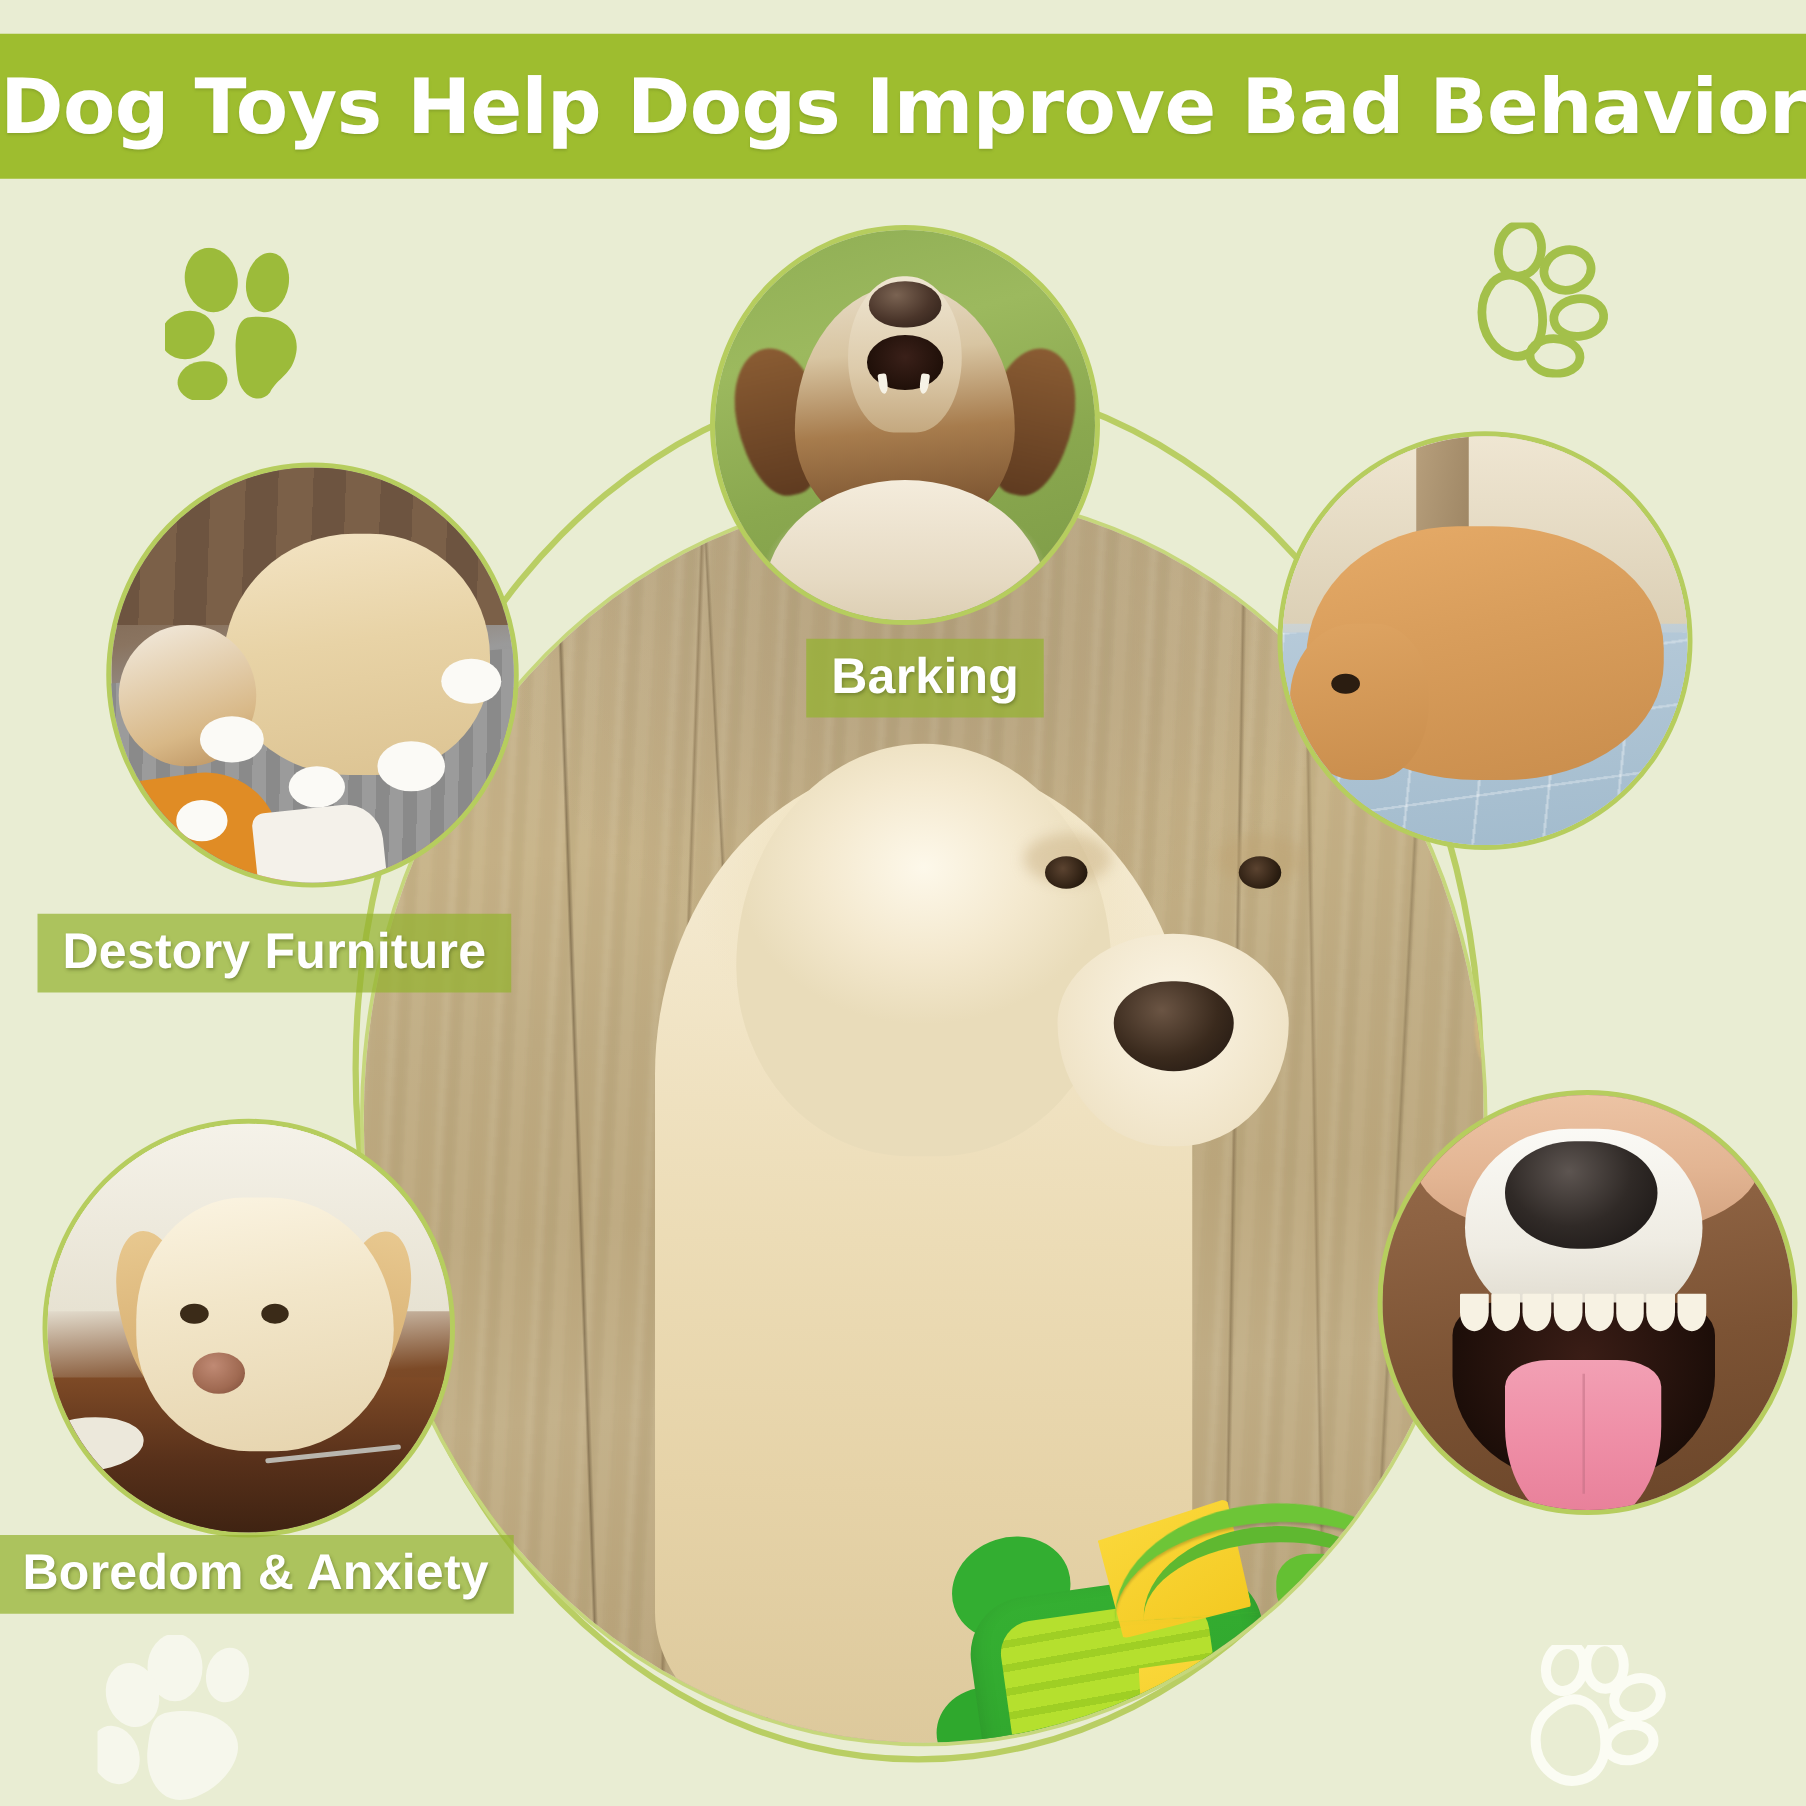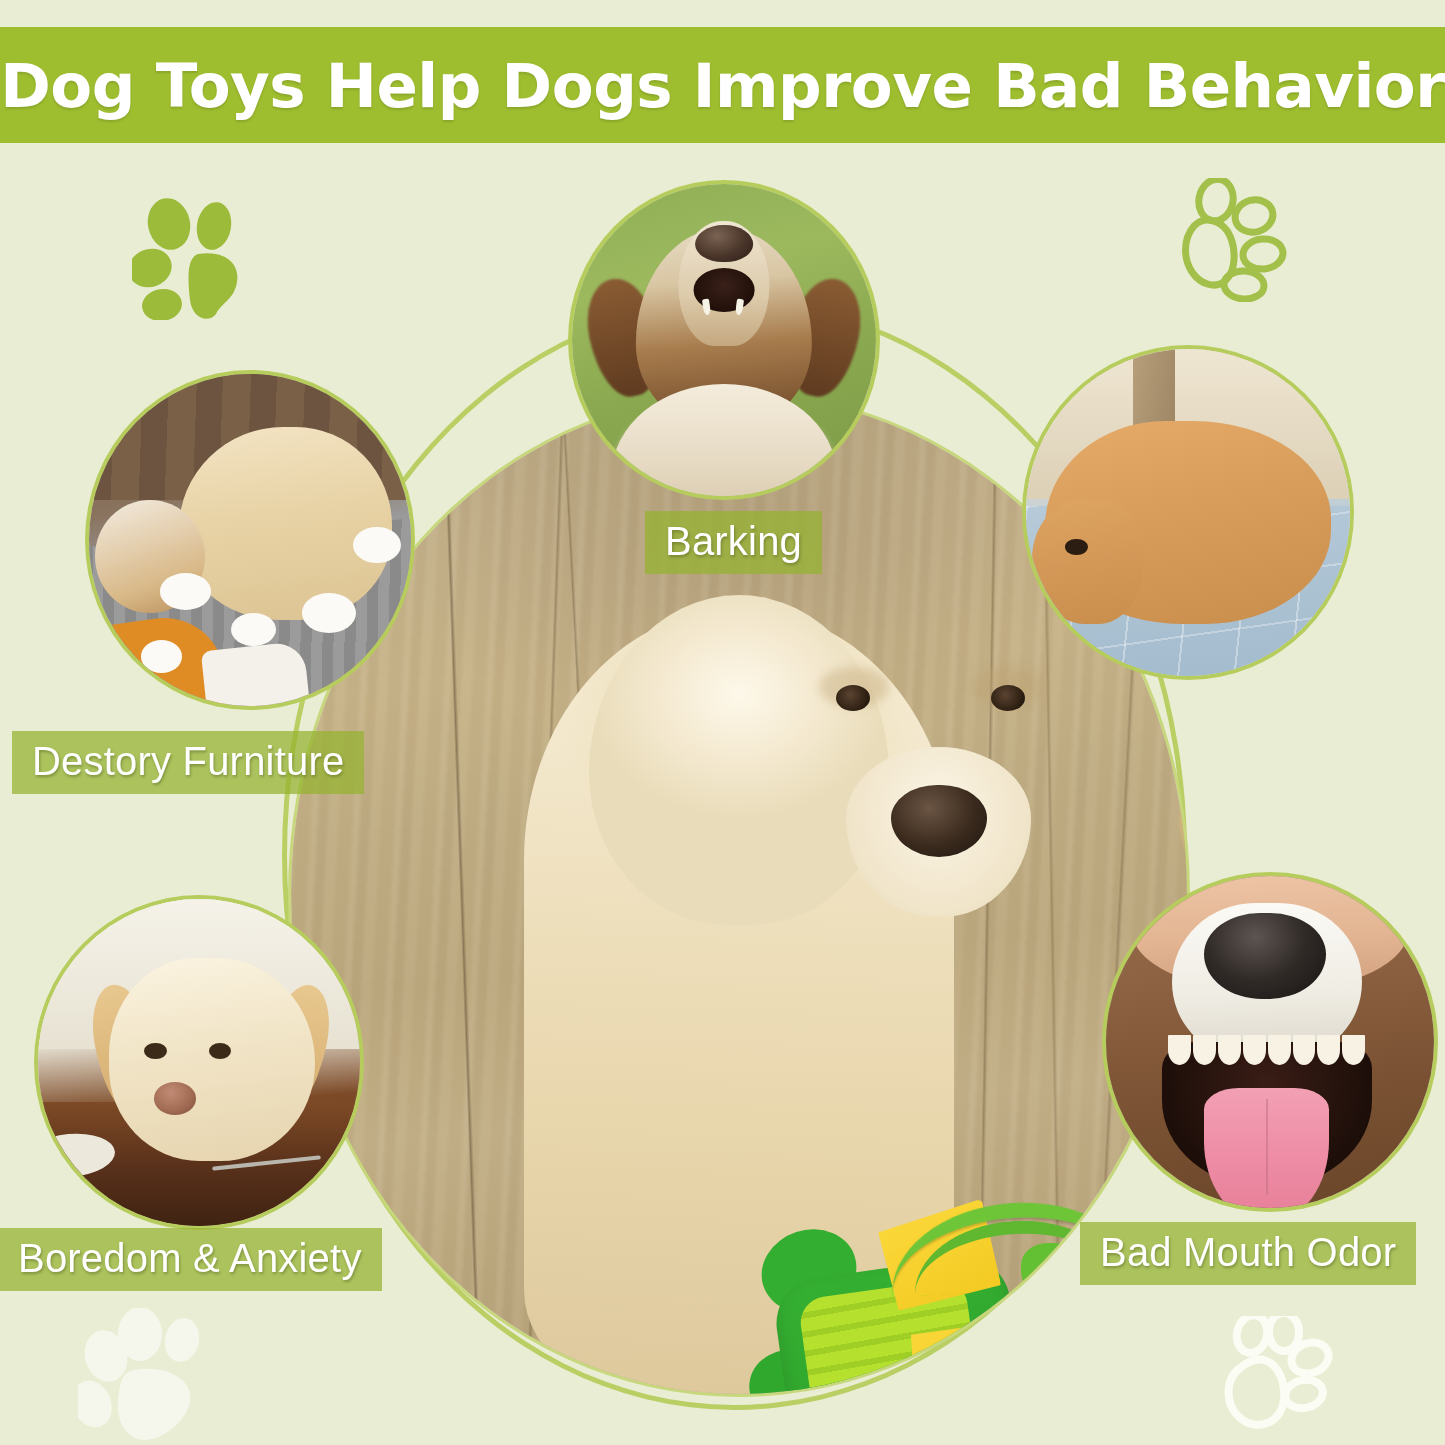--- a/index.html
+++ b/index.html
@@ -551,29 +551,29 @@
     background: rgba(190,110,130,0.5);
     transform: translateX(-50%);
   }
 
   
   .label {
     position: absolute;
     background: rgba(148,179,47,0.72);
     color: #ffffff;
     font-size: 40px;
-    font-weight: 400;
+    font-weight: 700;
     letter-spacing: 0.2px;
     white-space: nowrap;
     padding: 10px 20px 13px 20px;
     text-shadow: 1px 2px 3px rgba(70,85,25,0.45);
     line-height: 1.0;
   }
   .label-barking    { left: 645px;  top: 511px; }
-  .label-furniture  { left: 12px;   top: 731px; }
+  .label-furniture  { left: 30px;   top: 731px; }
   .label-overweight { left: 1049px; top: 697px; }
   .label-boredom    { left: -2px;   top: 1228px; }
   .label-odor       { left: 1080px; top: 1222px; }
 </style>
 </head>
 <body>
 
 <div class="poster">
 
   <div class="title-banner">
@@ -730,15 +730,14 @@
           <i></i>
           <i></i>
           <i></i>
           <i></i>
           <i></i>
           <i></i>
       </div>
       <div class="bm-tongue"></div>
     </div>
   </div>
-  <div class="label label-odor">Bad Mouth Odor</div>
 
 </div>
 
 </body></html>

